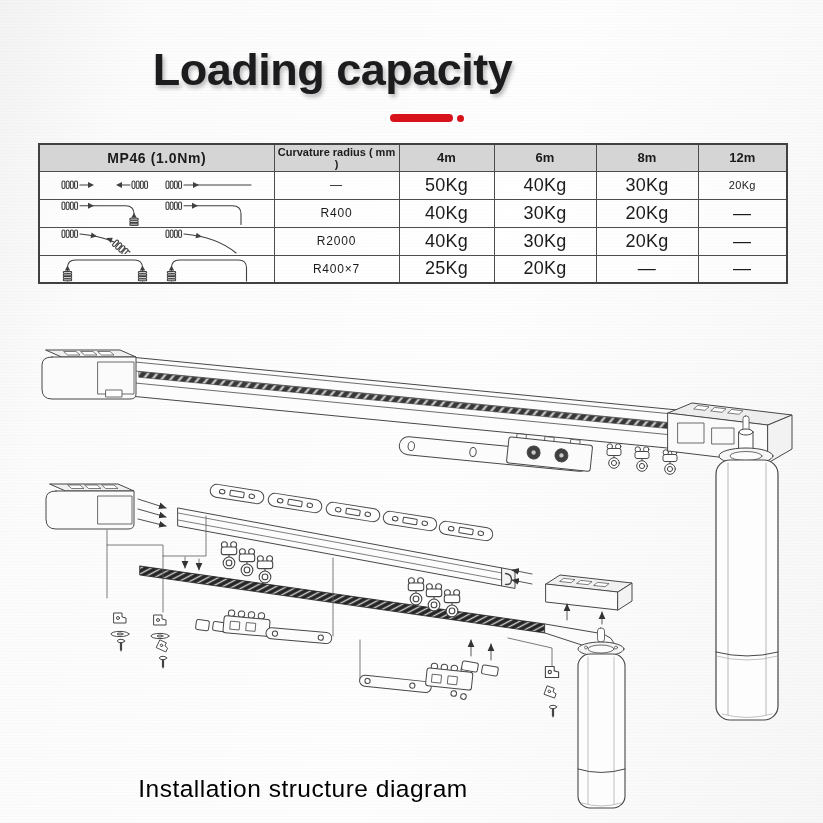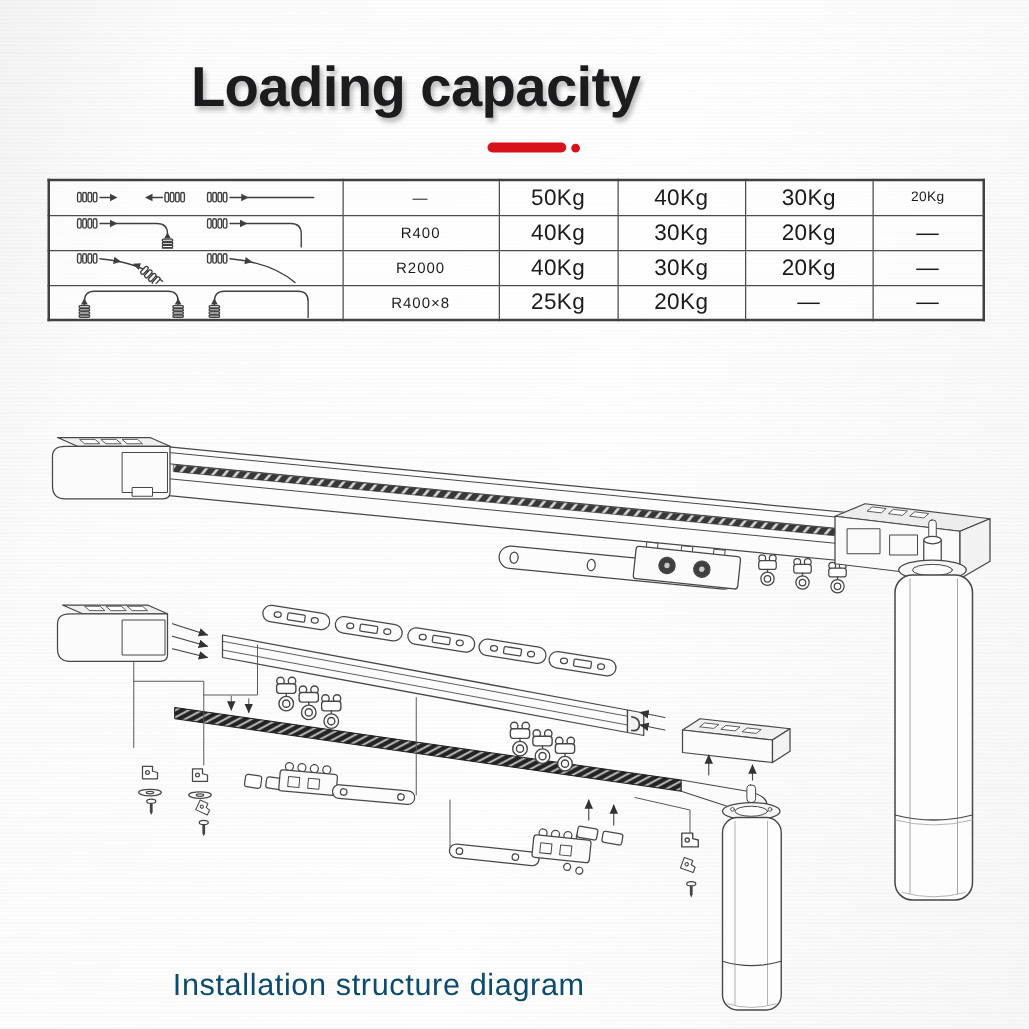--- a/index.html
+++ b/index.html
@@ -32,41 +32,49 @@
   th.radius{font-size:11px}
   th.len{font-size:13px;font-weight:400}
   td{height:28px}
   td.radius-val{font-size:12px;letter-spacing:0.8px}
   td.load{font-size:18px;letter-spacing:0.3px}
   td.load.small{font-size:11px}
   .icw{display:flex;justify-content:center;align-items:center;gap:16px}
 
   .diagram-caption{
     position:absolute;left:118px;top:775px;width:370px;
-    text-align:center;font-size:24.5px;color:#0c4a6e;letter-spacing:0.5px;
+    text-align:center;font-size:24.5px;color:#000000;letter-spacing:0.5px;
   }
   svg.diagram{position:absolute;left:0;top:0}
 </style>
 </head>
 <body>
 
 <div class="page-title">Loading capacity</div>
 <div class="red-dash"></div>
 <div class="red-dot"></div>
 
 <table class="cap">
   <colgroup>
     <col style="width:235px">
       <col style="width:125px">
       <col style="width:95px">
     <col style="width:102px">
       <col style="width:102px">
       <col style="width:89px">
   </colgroup>
   <tbody>
+      <tr>
+  <th class="model">MP46 (1.0Nm)</th>
+  <th class="radius">Curvature radius ( mm )</th>
+        <th class="len">4m</th>
+        <th class="len">6m</th>
+        <th class="len">8m</th>
+        <th class="len">12m</th>
+      </tr>
       <tr>
     <td>
           <div class="icw">
             <svg width="88" height="16" viewBox="0 0 88 16" fill="none" stroke="#3f3f3f" stroke-width="1.1" stroke-linecap="round">
               <rect x="1" y="4" width="2.9" height="7.5" rx="1.4" fill="#fff"></rect>
               <rect x="5.2" y="4" width="2.9" height="7.5" rx="1.4" fill="#fff"></rect>
               <rect x="9.4" y="4" width="2.9" height="7.5" rx="1.4" fill="#fff"></rect>
               <rect x="13.600000000000001" y="4" width="2.9" height="7.5" rx="1.4" fill="#fff"></rect>
               <line x1="19" y1="8" x2="27" y2="8"></line>
               <polygon points="33,8 27,5 27,11" fill="#3f3f3f" stroke="none"></polygon>
@@ -178,21 +186,21 @@
             <svg width="88" height="26" viewBox="0 0 88 26" fill="none" stroke="#3f3f3f" stroke-width="1.1" stroke-linecap="round">
               <path d="M6.5,25 V12 Q6.5,4 14.5,4 H73.5 Q81.5,4 81.5,12 V25"></path>
               <polygon points="6.5,9.5 3.8,14.5 9.2,14.5" fill="#3f3f3f" stroke="none"></polygon>
               <rect x="2.3" y="15.5" width="8.4" height="1.8" rx="0.9" fill="#fff"></rect>
               <rect x="2.3" y="18" width="8.4" height="1.8" rx="0.9" fill="#fff"></rect>
               <rect x="2.3" y="20.5" width="8.4" height="1.8" rx="0.9" fill="#fff"></rect>
               <rect x="2.3" y="23" width="8.4" height="1.8" rx="0.9" fill="#fff"></rect>
             </svg>
           </div>
         </td>
-    <td class="radius-val">R400×8</td>
+    <td class="radius-val">R400×7</td>
         <td class="load">25Kg</td>
         <td class="load">20Kg</td>
         <td class="load">—</td>
         <td class="load">—</td>
       </tr>
     </tbody>
 </table>
 
 <svg class="diagram" width="823" height="823" viewBox="0 0 823 823" fill="none" stroke="#474747" stroke-width="1" stroke-linejoin="round" stroke-linecap="round">
   <defs>

